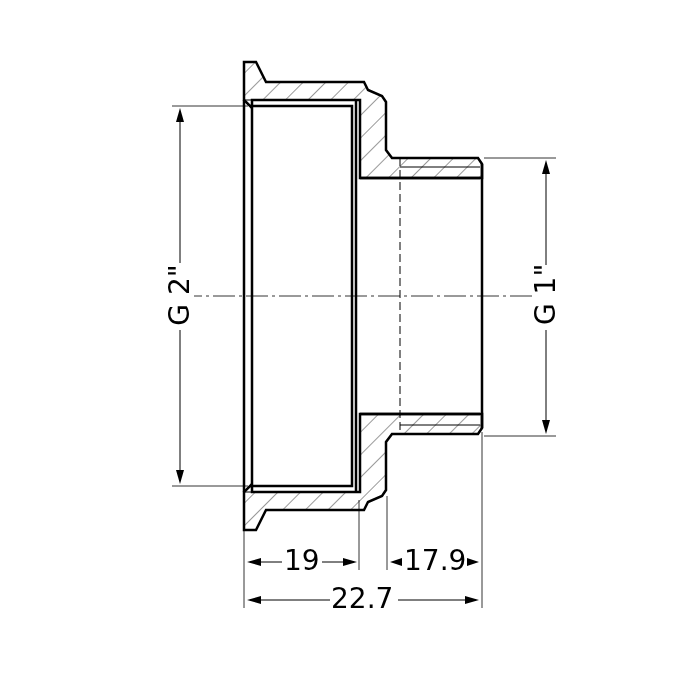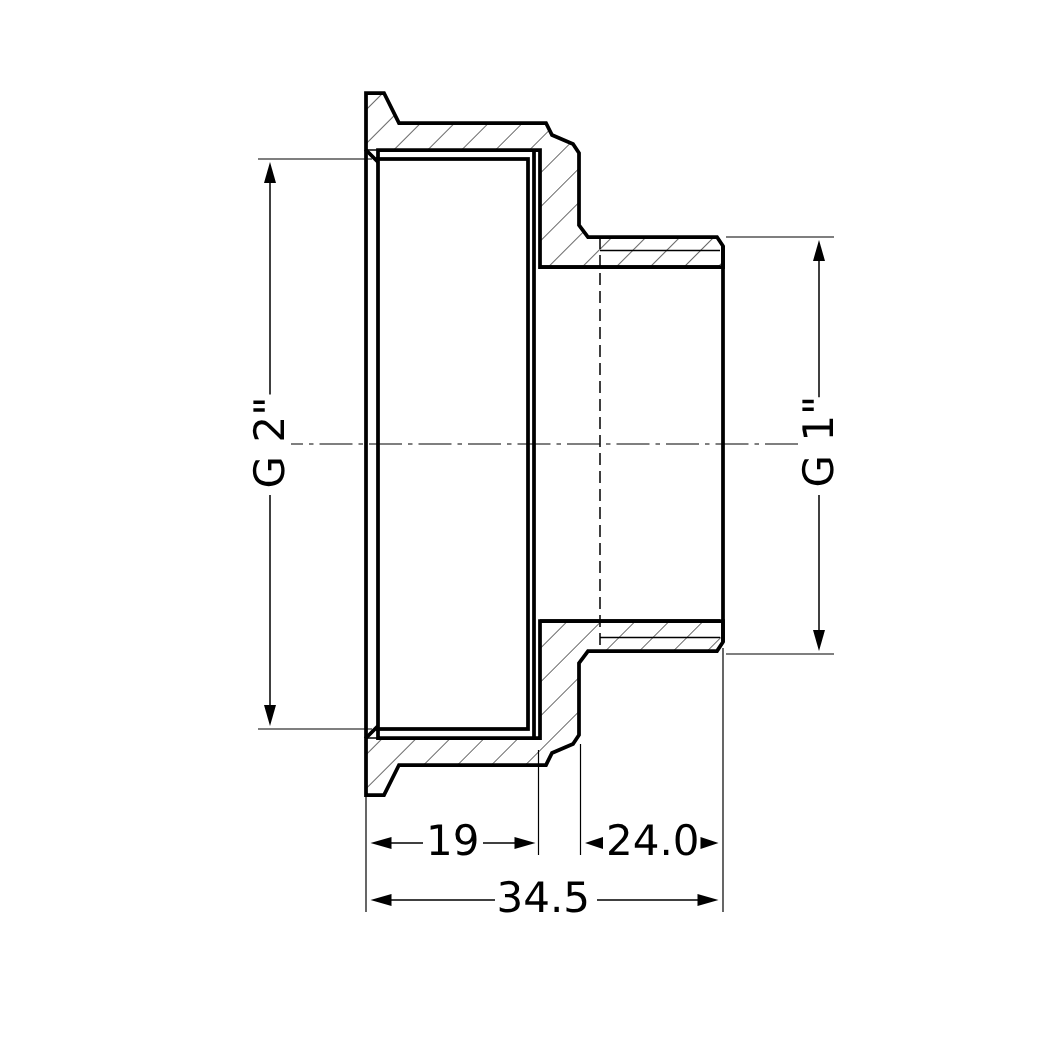--- a/index.html
+++ b/index.html
@@ -81,15 +81,15 @@
     <line x1="250" y1="600" x2="330" y2="600" stroke="#000" stroke-width="1"></line>
     <line x1="398" y1="600" x2="476" y2="600" stroke="#000" stroke-width="1"></line>
     <polygon points="247,600 261,596 261,604" fill="#000"></polygon>
     <polygon points="479,600 465,596 465,604" fill="#000"></polygon>
   </g>
 </svg>
 
 <div class="lbl" style="left:148px;top:281px;font-size:28px;width:64px;text-align:center;transform:rotate(-90deg);">G 2"</div>
 <div class="lbl" style="left:516px;top:281px;font-size:28px;width:60px;text-align:center;transform:rotate(-90deg);">G 1"</div>
 <div class="lbl" style="left:284px;top:547px;font-size:28px;">19</div>
-<div class="lbl" style="left:404px;top:547px;font-size:28px;">24.0</div>
-<div class="lbl" style="left:331px;top:585px;font-size:28px;">34.5</div>
+<div class="lbl" style="left:404px;top:547px;font-size:28px;">17.9</div>
+<div class="lbl" style="left:331px;top:585px;font-size:28px;">22.7</div>
 </div>
 
 </body></html>

